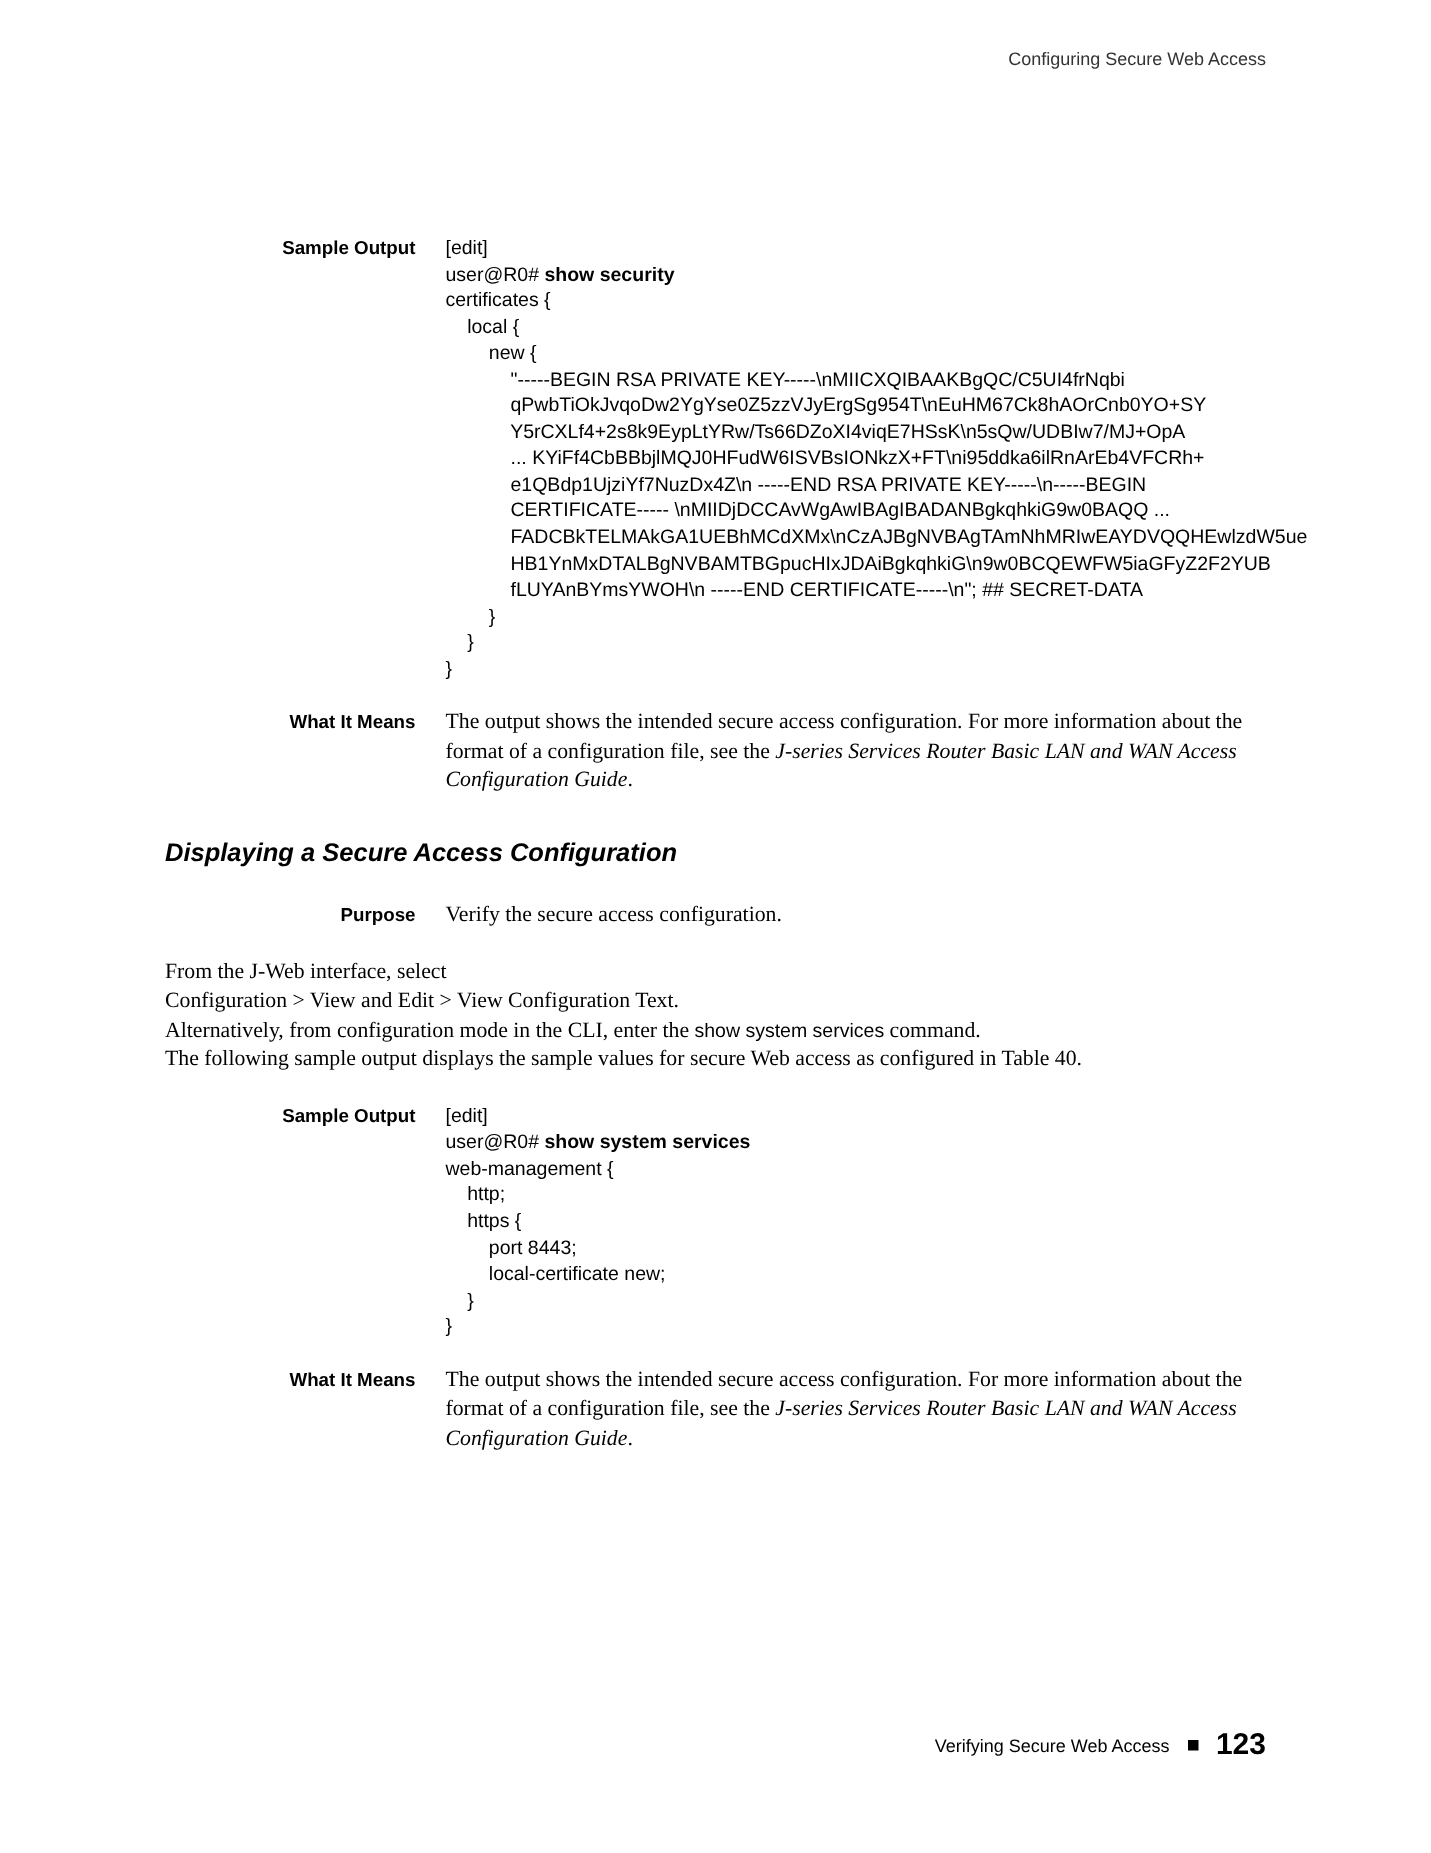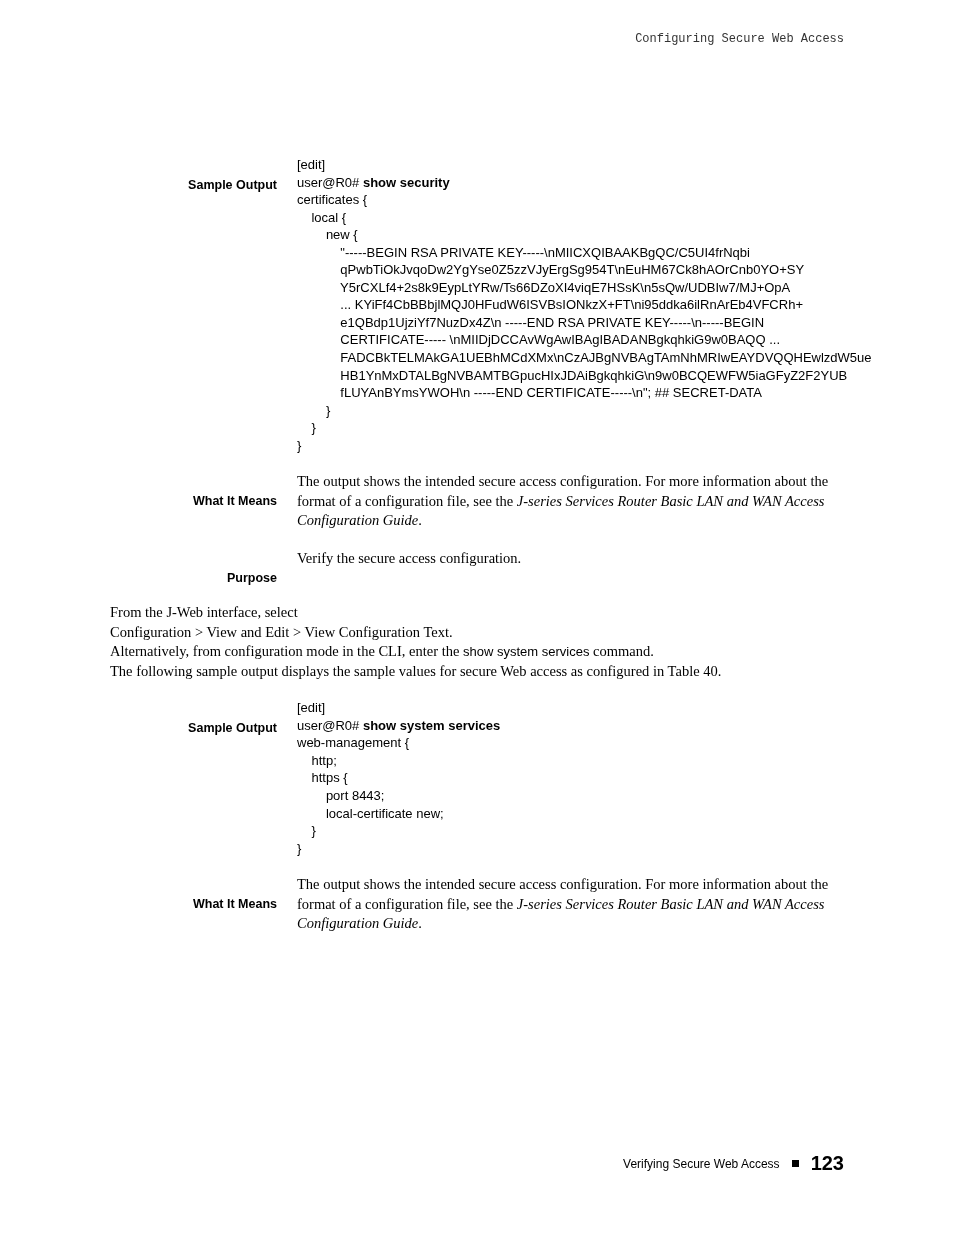--- a/index.html
+++ b/index.html
@@ -11,39 +11,38 @@
   }
   .page {
     width: 954px;
     height: 1235px;
     position: relative;
     box-sizing: border-box;
     padding: 32px 110px 40px 110px;
   }
   .header {
     text-align: right;
-    font-family: Liberation Mono, monospace;
+    font-family: Liberation Sans, sans-serif;
     font-size: 12px;
     color: #333;
     margin-bottom: 110px;
   }
   .section {
     display: flex;
     margin-bottom: 18px;
   }
   .label-col {
     width: 167px;
     flex-shrink: 0;
     text-align: right;
     padding-right: 20px;
     font-family: Arial, Helvetica, sans-serif;
     font-weight: bold;
     font-size: 12.5px;
     padding-top: 2px;
-    margin-top: 20px;
   }
   .content-col {
     flex: 1;
     font-size: 14.5px;
     line-height: 1.35;
   }
   .code {
     font-family: Arial, Helvetica, sans-serif;
     font-size: 13px;
     line-height: 1.35;
@@ -120,20 +119,21 @@
 <span>}</span></div>
   </div>
 
   <div class="section">
     <div class="label-col">What It Means</div>
     <div class="content-col">
       <span>The output shows the intended secure access configuration. For more information about the format of a configuration file, see the </span><span class="italic">J-series Services Router Basic LAN and WAN Access Configuration Guide</span><span>.</span>
     </div>
   </div>
 
+  <div class="heading">Displaying a Secure Access Configuration</div>
 
   <div class="section">
     <div class="label-col">Purpose</div>
     <div class="content-col">Verify the secure access configuration.</div>
   </div>
 
   <div class="section">
     <div class="content-col">
       <div>
         <span>From the J-Web interface, select </span><br>

